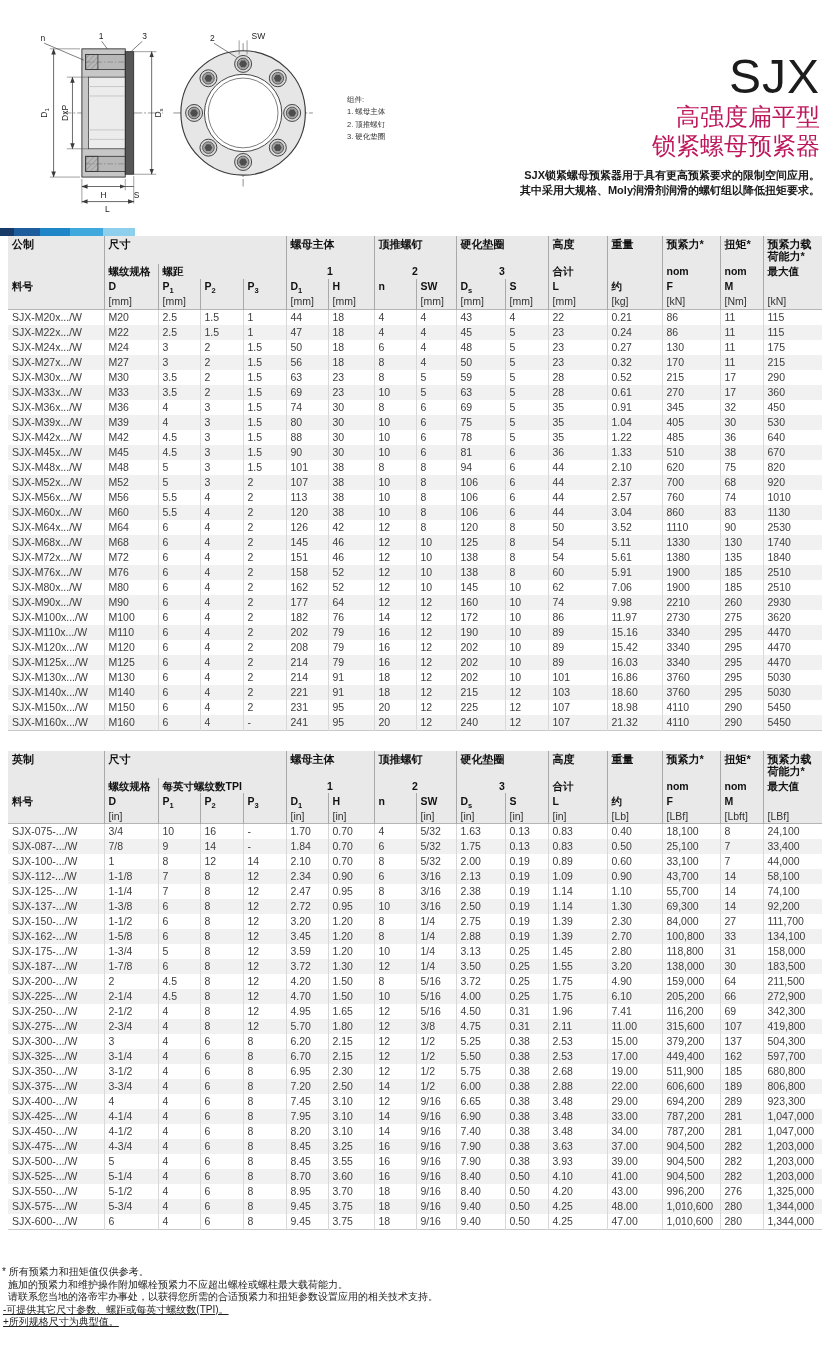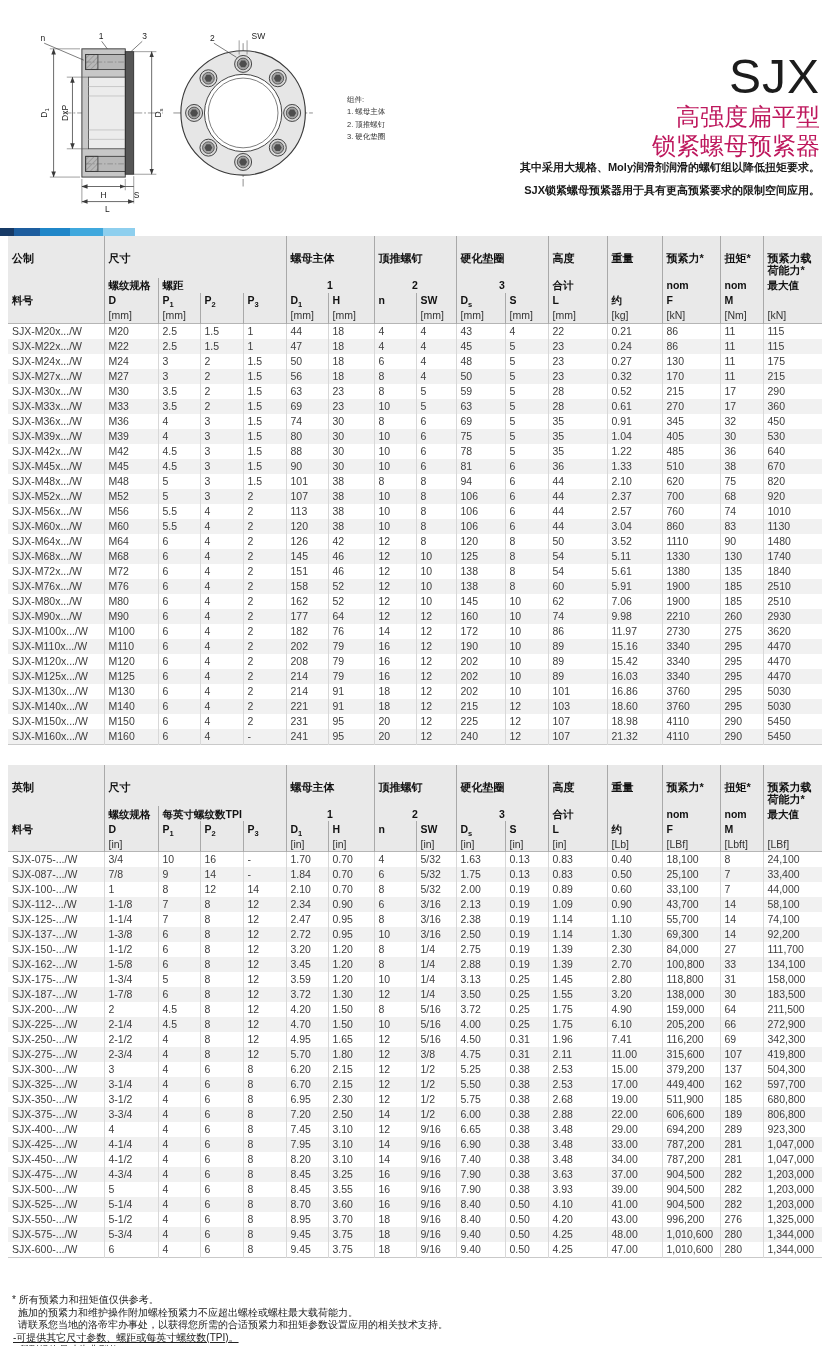--- a/index.html
+++ b/index.html
@@ -17,31 +17,31 @@
   
   .accent-bar{height:8px;width:135px;display:flex;}
   .accent-bar span{height:8px;display:block;}
   
   .spec{border-collapse:collapse;table-layout:fixed;width:814px;margin-left:8px;
         border-bottom:1px solid #c9c9c9;}
   .spec thead{border-bottom:1px solid #b5b5b5;}
   .spec th{background:#e9e9e9;font-size:10.5px;line-height:12px;text-align:left;
            padding:1.5px 4px;vertical-align:top;border-left:1px solid #a9a9a9;
            color:#111;font-weight:700;overflow:hidden;}
-  .spec th.g{font-size:11px;padding-top:16px;}
+  .spec th.g{font-size:11px;padding-top:2px;}
   .spec th.u{font-weight:normal;color:#333;}
   .spec th.c{text-align:center;}
   .spec th:first-child,.spec td:first-child{border-left:none;}
   .spec th sub{font-size:7.5px;line-height:0;}
   .spec td{font-size:10.5px;line-height:13px;padding:1px 4px;border-left:1px solid #d8d8d8;
            color:#3d3d3d;white-space:nowrap;overflow:hidden;}
   .spec tbody tr:nth-child(even){background:#f1f1f1;}
   .gap{height:20px;}
   
-  .notes{margin:36px 0 0 12px;font-size:10px;line-height:12.5px;color:#222;}
+  .notes{margin:36px 0 0 2px;font-size:10px;line-height:12.5px;color:#222;}
   .notes .n2{padding-left:6px;}
   .notes .n3{padding-left:1px;text-decoration:underline;}
   
   .dim{font-size:9px;fill:#222;font-family:"Liberation Sans","DejaVu Sans",sans-serif;}
   .svgsub{font-size:6.5px;}
 </style>
 </head>
 <body>
 
 <div class="page">
@@ -135,22 +135,22 @@
       <div>组件:</div>
       <div>1. 螺母主体</div>
       <div>2. 顶推螺钉</div>
       <div>3. 硬化垫圈</div>
     </div>
 
     <div class="title-block">
       <div class="product">SJX</div>
       <div class="sub">高强度扁平型</div>
       <div class="sub">锁紧螺母预紧器</div>
+      <div class="desc first">SJX锁紧螺母预紧器用于具有更高预紧要求的限制空间应用。</div>
       <div class="desc">其中采用大规格、Moly润滑剂润滑的螺钉组以降低扭矩要求。</div>
-      <div class="desc first">SJX锁紧螺母预紧器用于具有更高预紧要求的限制空间应用。</div>
     </div>
   </div>
 
   <div class="accent-bar">
       <span style="background: rgb(23, 58, 102); width: 14px;"></span>
       <span style="background: rgb(29, 93, 158); width: 26px;"></span>
       <span style="background: rgb(31, 134, 200); width: 30px;"></span>
       <span style="background: rgb(63, 168, 221); width: 33px;"></span>
       <span style="background: rgb(142, 207, 238); width: 32px;"></span>
     </div>
@@ -499,21 +499,21 @@
           <td>126</td>
           <td>42</td>
           <td>12</td>
           <td>8</td>
           <td>120</td>
           <td>8</td>
           <td>50</td>
           <td>3.52</td>
           <td>1110</td>
           <td>90</td>
-          <td>1480</td>
+          <td>2530</td>
         </tr>
         <tr>
           <td>SJX-M68x.../W</td>
           <td>M68</td>
           <td>6</td>
           <td>4</td>
           <td>2</td>
           <td>145</td>
           <td>46</td>
           <td>12</td>

